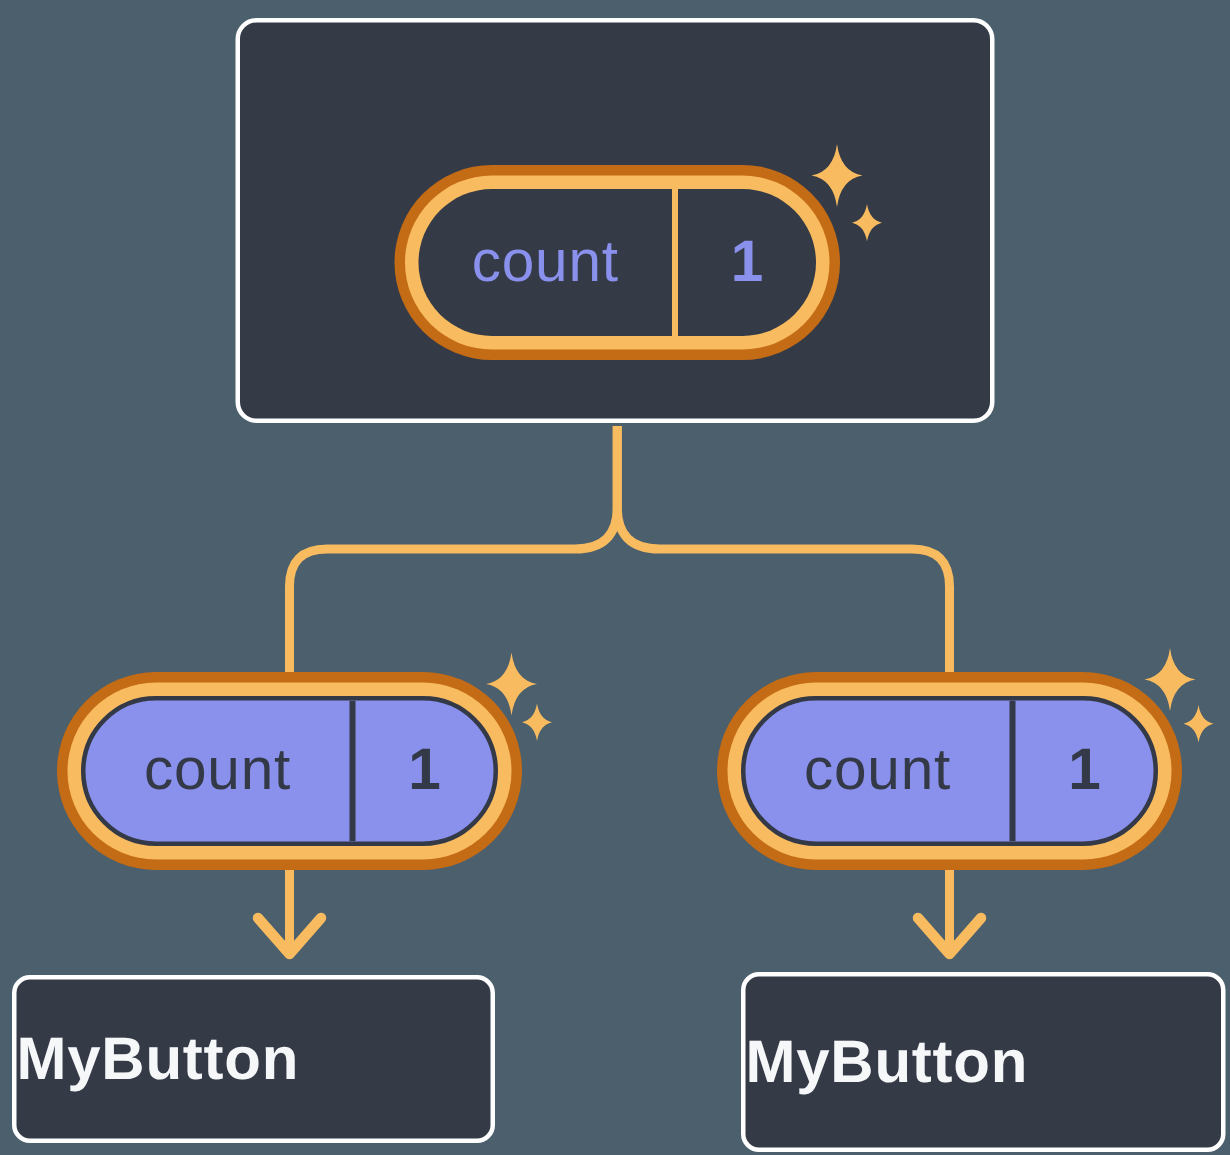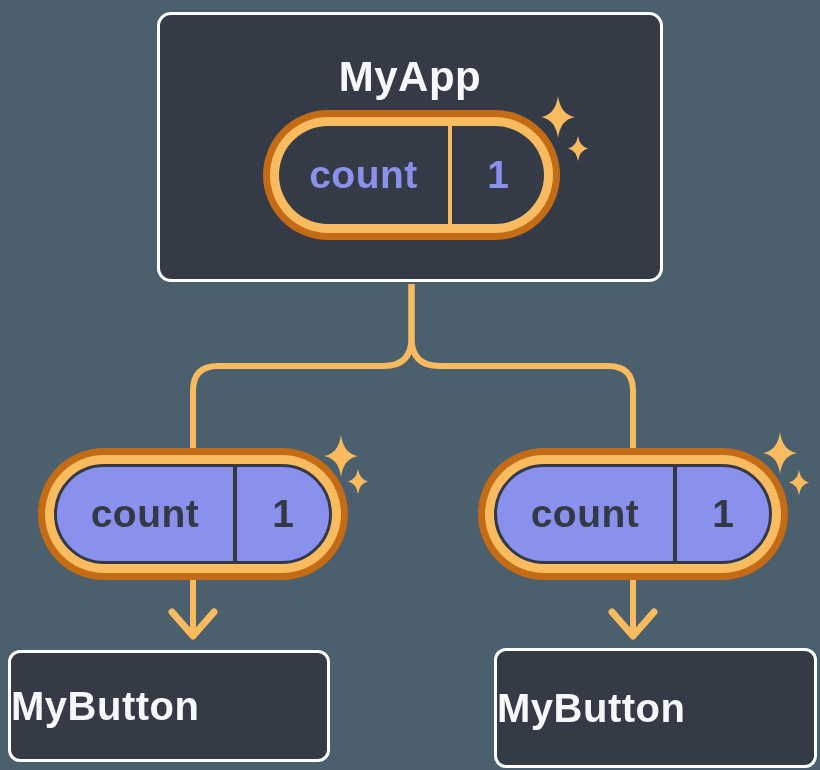--- a/index.html
+++ b/index.html
@@ -104,21 +104,20 @@
     border: 3px solid var(--text-dark);
     color: var(--text-dark);
   }
   .pill-label {
     flex: 1;
     display: flex;
     align-items: center;
     justify-content: center;
     font-size: 39px;
     letter-spacing: 0.5px;
-    font-weight: bold;
   }
   .pill-value {
     width: 96px;
     display: flex;
     align-items: center;
     justify-content: center;
     font-size: 39px;
     font-weight: 700;
   }
   .pill-dark .pill-value   { border-left: 4px solid var(--orange-light); }
@@ -141,21 +140,20 @@
   <svg class="wires" viewBox="0 0 820 770">
     <path class="wire" d="M 411.5 284 L 411.5 338 Q 411.5 366 383.5 366 L 218 366 Q 193 366 193 391 L 193 452"></path>
     <path class="wire" d="M 411.5 284 L 411.5 338 Q 411.5 366 439.5 366 L 608 366 Q 633 366 633 391 L 633 452"></path>
     <path class="wire" d="M 193 579 L 193 632"></path>
     <path class="arrowhead" d="M 172 612 L 193 636 L 214 612"></path>
     <path class="wire" d="M 633 579 L 633 632"></path>
     <path class="arrowhead" d="M 612 612 L 633 636 L 654 612"></path>
   </svg>
 
   <div class="node node-root">
-    <div class="node-title">MyApp</div>
     <div class="pill pill-root pill-dark">
       <div class="pill-mid">
         <div class="pill-core">
           <div class="pill-label">count</div>
           <div class="pill-value">1</div>
         </div>
       </div>
     </div>
   </div>
 

